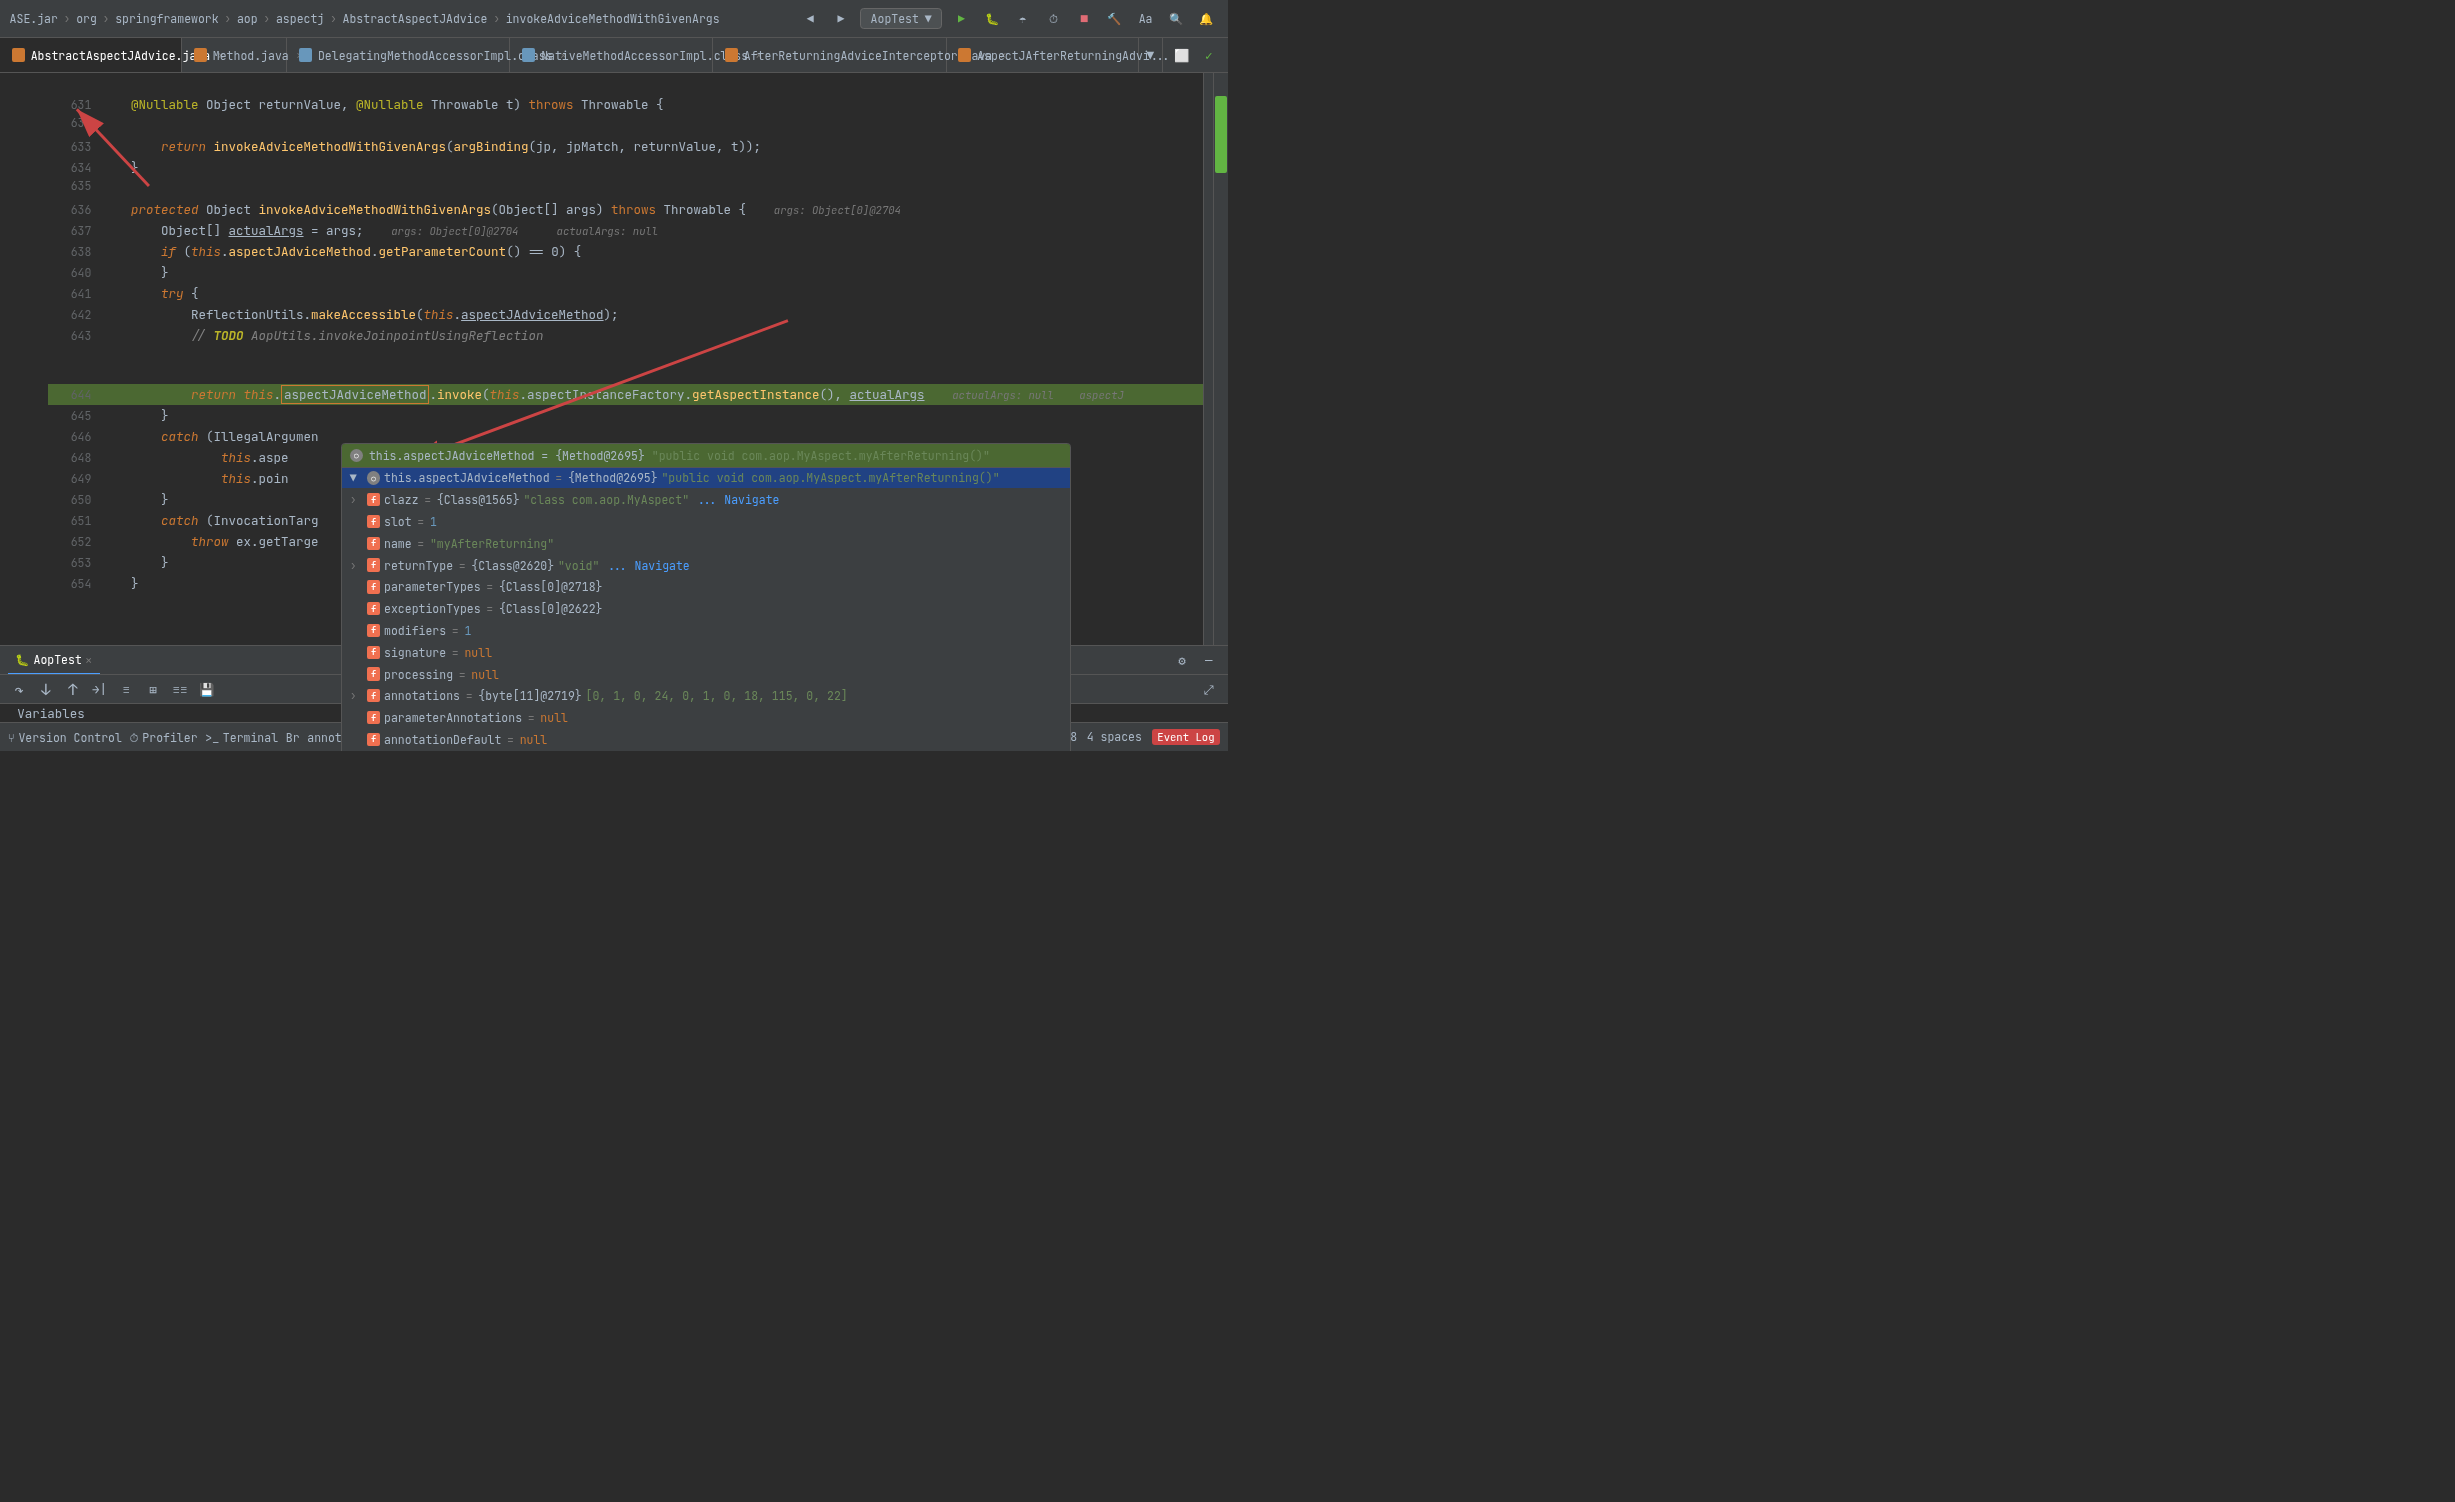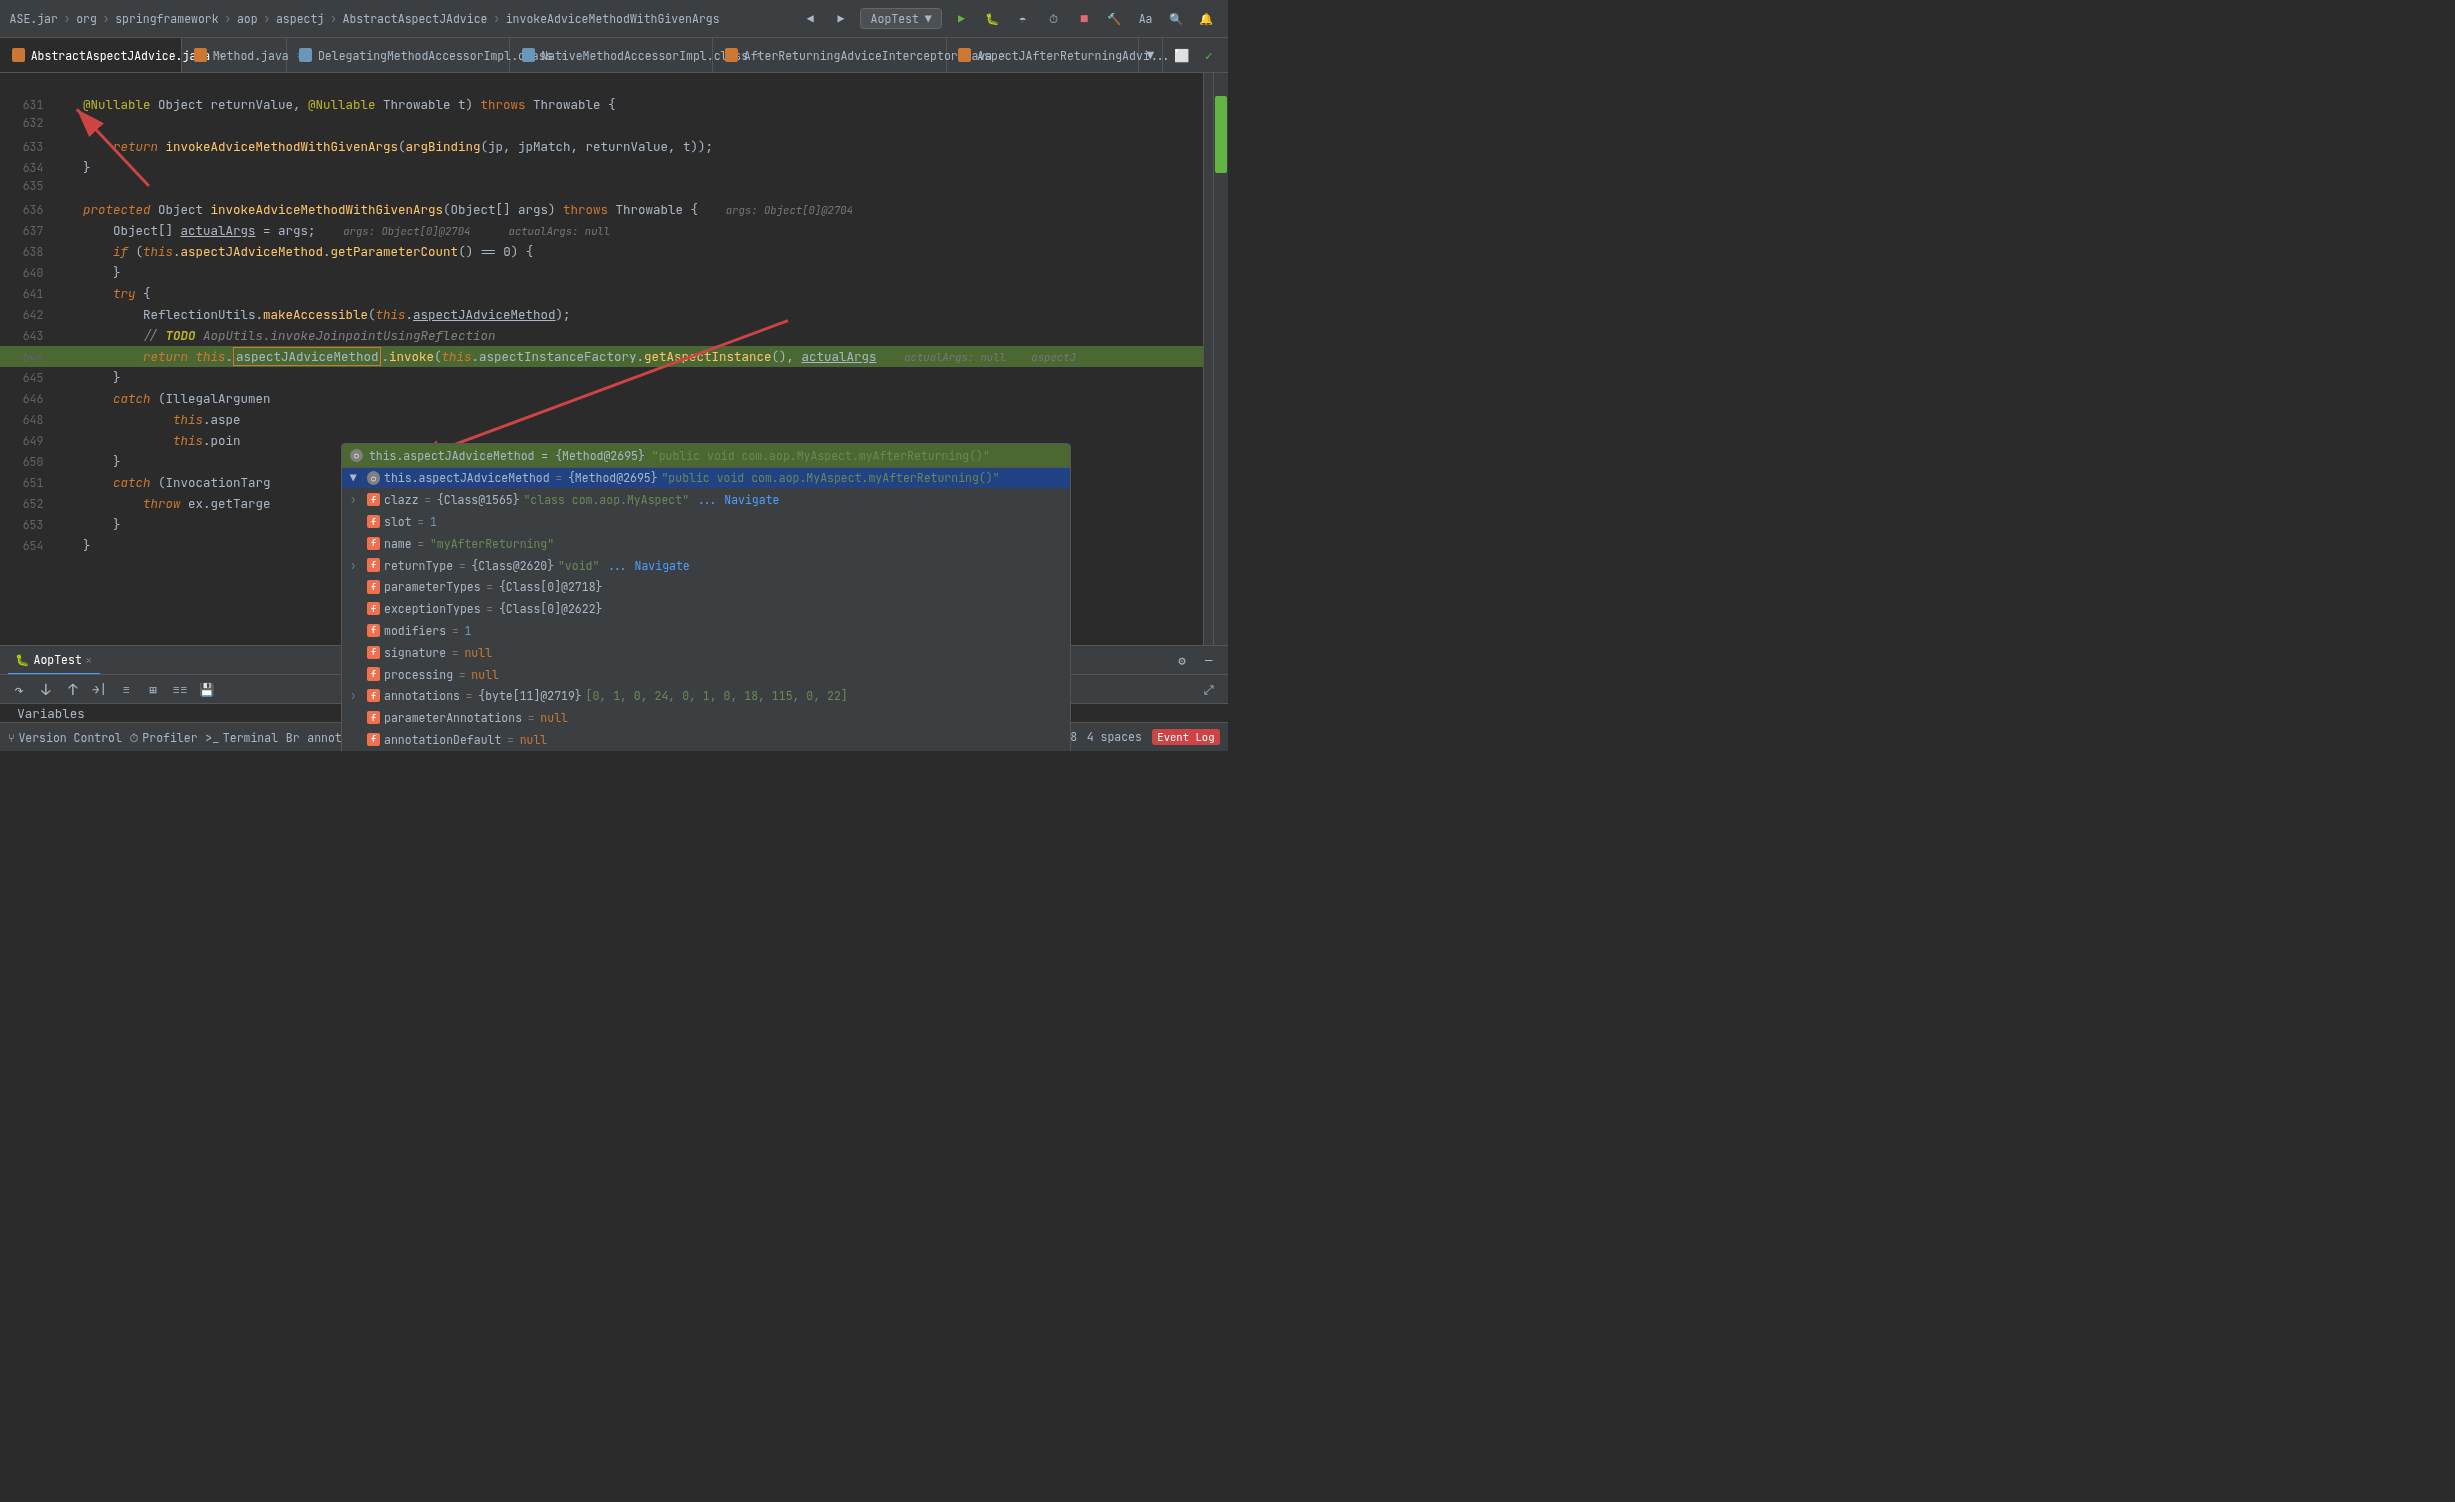--- a/index.html
+++ b/index.html
@@ -128,21 +128,21 @@
       background: #2b2b2b;
     }
 
     .code-line {
       display: flex;
       align-items: baseline;
       height: 21px;
       padding-right: 9.6px;
       position: relative;
     }
-    .code-line.highlighted { background: #4b6832; }
+    .code-line.highlighted { background: #4b6832; margin-top: 38px; }
 
     .line-num {
       width: 53px;
       min-width: 53px;
       text-align: right;
       padding-right: 9.6px;
       color: #606366;
       font-size: 11.5px;
       user-select: none;
       flex-shrink: 0;
@@ -410,21 +410,21 @@
   <div class="tab-overflow">▼</div>
   <div class="tab-actions">
     <div class="icon-btn">⬜</div>
     <div class="icon-btn" style="color:#62b543">✓</div>
   </div>
 </div>
 
 <div style="position:relative; flex:1; display:flex; flex-direction:column; height: calc(751px - 38px - 35px - 106px)">
 
 <div class="code-area" style="height:100%; overflow:hidden;">
-  <div style="display:flex; height:100%;">
+  <div style="display:flex; height:100%;padding-left:48px;">
 
     <div style="flex:1; overflow:hidden;">
 
       <div class="code-line">
         <span class="line-num"></span>
         <span class="line-content"></span>
       </div>
       <div class="code-line">
         <span class="line-num">631</span>
         <span class="line-content">    <span class="annotation">@Nullable</span> Object returnValue, <span class="annotation">@Nullable</span> Throwable t) <span class="throws-kw">throws</span> Throwable {</span>

